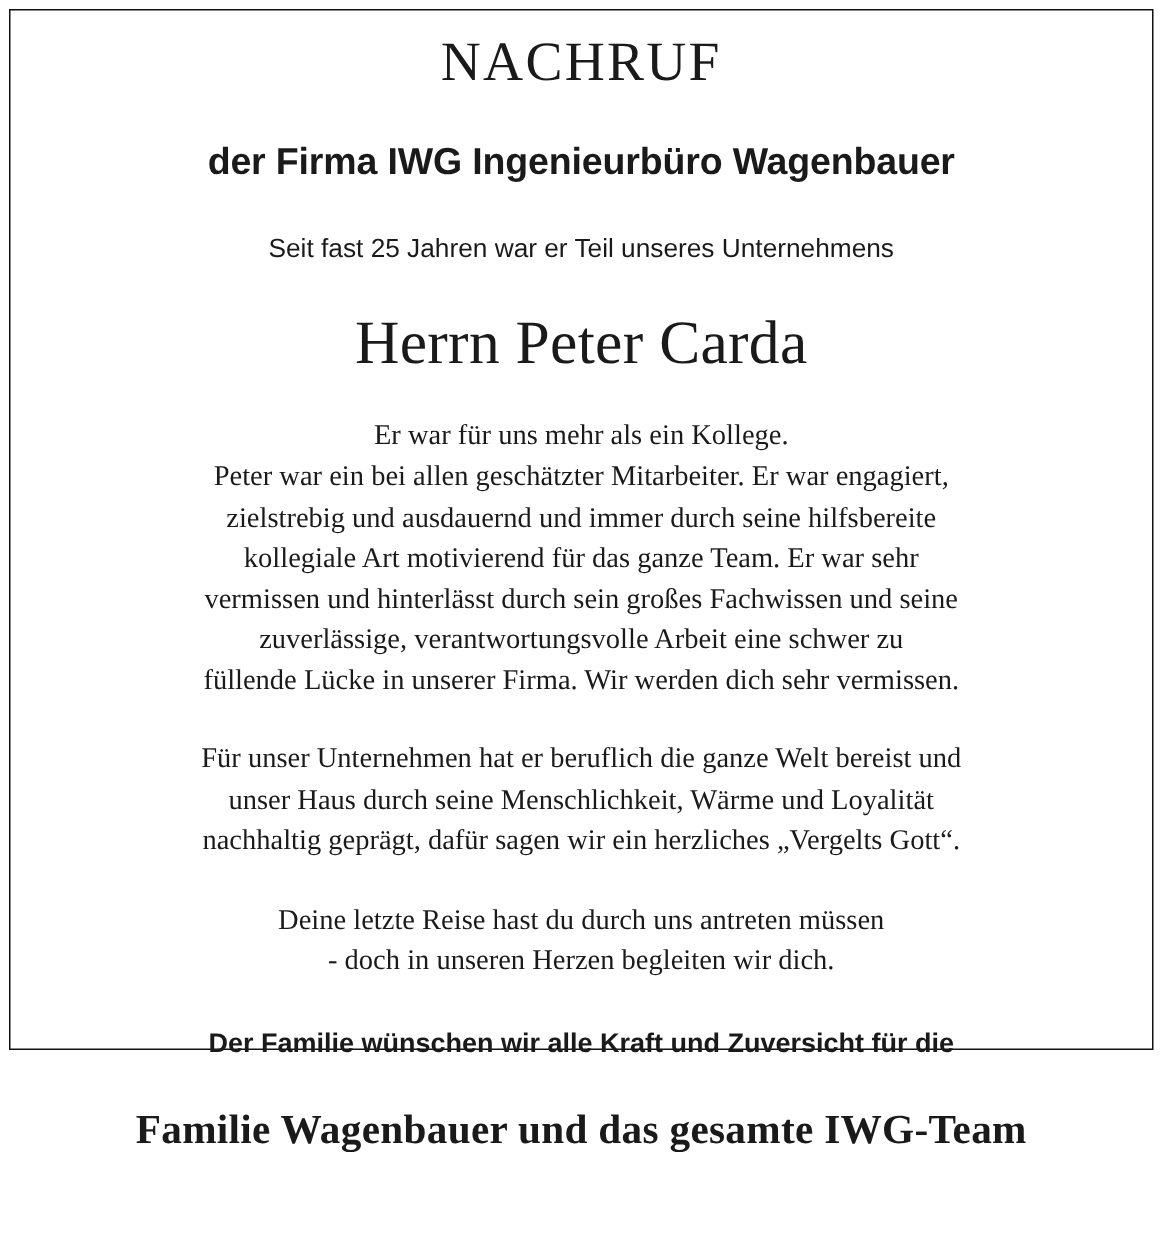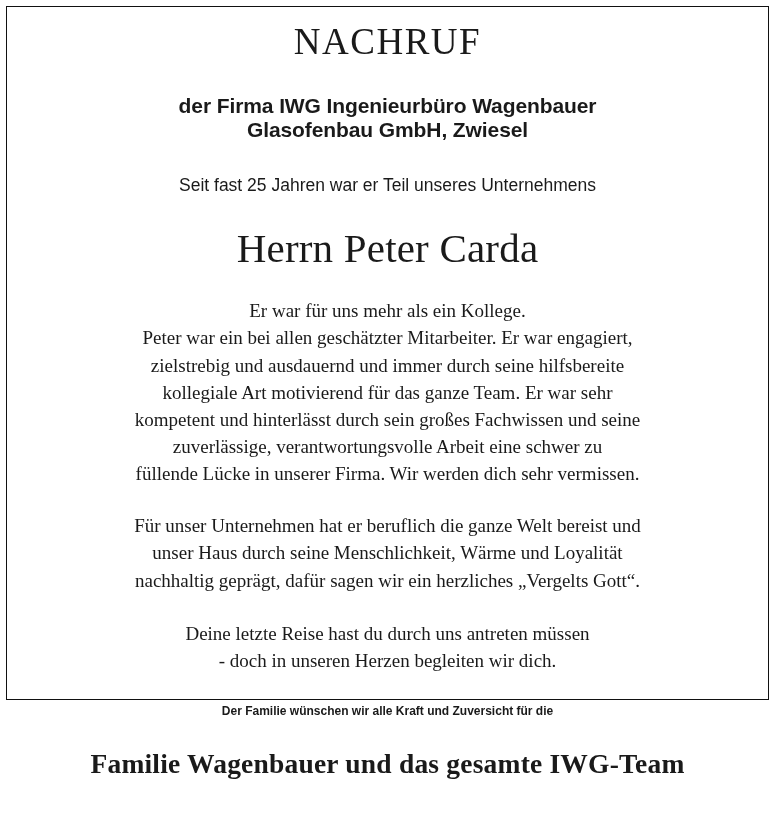--- a/index.html
+++ b/index.html
@@ -35,21 +35,21 @@
     font-family: "Liberation Serif", serif;
     font-size: 37px;
     font-weight: 400;
     letter-spacing: 1.5px;
     line-height: 1.05;
     margin: 2px 0 0 0;
   }
   .company {
     font-family: "Liberation Sans", sans-serif;
     font-weight: bold;
-    font-size: 21px;
+    font-size: 25px;
     line-height: 1.17;
     margin: 32px 0 0 0;
     letter-spacing: -0.1px;
   }
   .intro {
     font-family: "Liberation Sans", sans-serif;
     font-size: 17.5px;
     line-height: 1.38;
     margin: 30px 0 0 0;
     font-weight: 400;
@@ -71,21 +71,21 @@
   .body-block.second {
     margin-top: 25px;
     text-align: center;
   }
   .body-block.third {
     margin-top: 26px;
   }
   .bold-wish {
     font-family: "Liberation Sans", sans-serif;
     font-weight: bold;
-    font-size: 12px;
+    font-size: 18px;
     line-height: 1.35;
     margin: 29px 0 0 0;
   }
   .signature {
     font-family: "Liberation Serif", serif;
     font-weight: bold;
     font-size: 27.5px;
     line-height: 1.2;
     margin: 28px 0 0 0;
     letter-spacing: 0.2px;
@@ -97,35 +97,34 @@
 </head>
 <body>
 
 <div class="page">
   <div class="obituary">
 
     <div class="headline">NACHRUF</div>
 
     <div class="company">
       <span class="line">der Firma IWG Ingenieurbüro Wagenbauer</span>
-      <span class="line">Glasofenbau GmbH, Zwiesel</span>
     </div>
 
     <div class="intro">
       <span class="line">Seit fast 25 Jahren war er Teil unseres Unternehmens</span>
     </div>
 
     <div class="name">Herrn Peter Carda</div>
 
     <div class="body-block">
       <span class="line">Er war für uns mehr als ein Kollege.</span>
       <span class="line">Peter war ein bei allen geschätzter Mitarbeiter. Er war engagiert,</span>
       <span class="line">zielstrebig und ausdauernd und immer durch seine hilfsbereite</span>
       <span class="line">kollegiale Art motivierend für das ganze Team. Er war sehr</span>
-      <span class="line">kompetent und hinterlässt durch sein großes Fachwissen und seine</span>
+      <span class="line">vermissen und hinterlässt durch sein großes Fachwissen und seine</span>
       <span class="line">zuverlässige, verantwortungsvolle Arbeit eine schwer zu</span>
       <span class="line">füllende Lücke in unserer Firma. Wir werden dich sehr vermissen.</span>
     </div>
 
     <div class="body-block second">
       <span class="line">Für unser Unternehmen hat er beruflich die ganze Welt bereist und</span>
       <span class="line">unser Haus durch seine Menschlichkeit, Wärme und Loyalität</span>
       <span class="line">nachhaltig geprägt, dafür sagen wir ein herzliches „Vergelts Gott“.</span>
     </div>
 

